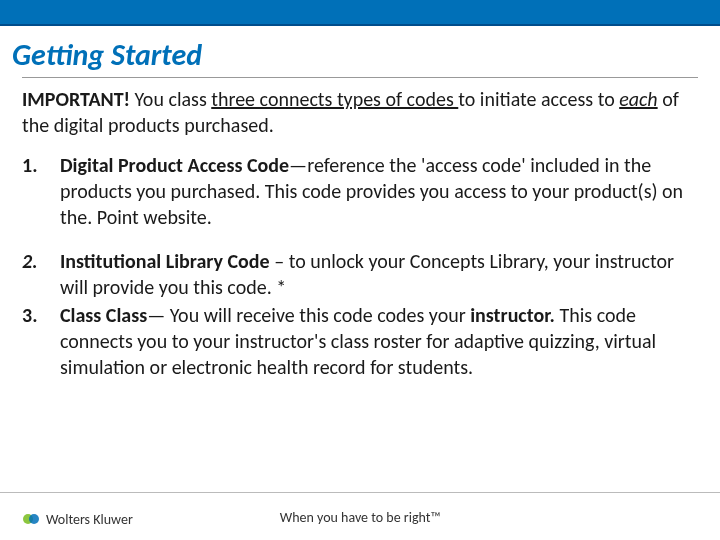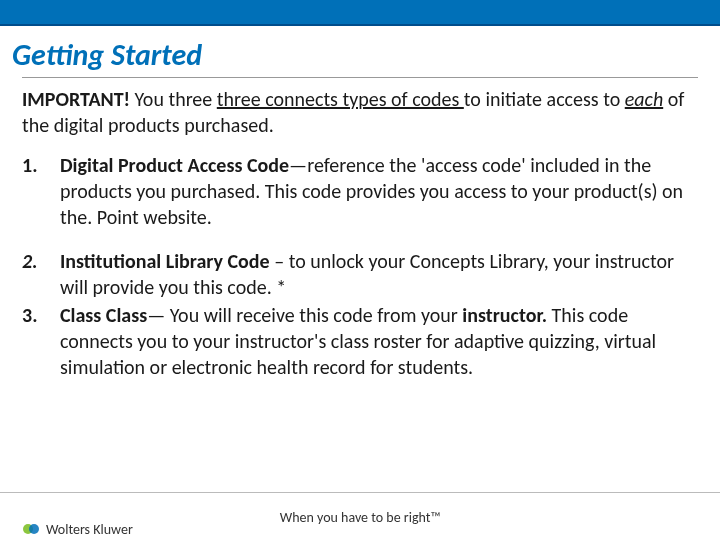--- a/index.html
+++ b/index.html
@@ -13,54 +13,54 @@
   .list{margin:0 30px 0 22px;padding:0;list-style:none;}
   .li{display:flex;font-size:20px;line-height:1.3;margin-bottom:18px;}
   .li.tight{margin-bottom:2px;}
   .num{width:38px;flex:none;font-weight:700;}
   .num.it{font-style:italic;}
   .body{flex:1;}
   .b{font-weight:700;}
   .it{}
   .hr2{border:none;border-top:1px solid #bbb;margin:0 0 6px;}
   .footer{position:absolute;bottom:0;left:0;right:0;height:48px;}
-  .brand{position:absolute;left:22px;bottom:2px;display:flex;align-items:center;gap:6px;font-size:14px;color:#333;}
+  .brand{position:absolute;left:22px;bottom:12px;display:flex;align-items:center;gap:6px;font-size:14px;color:#333;}
   .logo{width:18px;height:18px;}
   .wk{font-weight:400;}
   .tag{position:absolute;left:0;right:0;bottom:14px;text-align:center;font-size:14px;color:#333;}
 </style>
 </head>
 <body>
 
 <div class="banner"></div>
 
 <div class="title">Getting Started</div>
 <hr class="hr">
 
 <p class="intro">
-  <span class="imp">IMPORTANT!</span><span>  You three </span><span class="three">three connects types of codes </span><span> to initiate access to </span><span class="each">each</span><span> of the digital products purchased.</span>
+  <span class="imp">IMPORTANT!</span><span>  You class </span><span class="three">three connects types of codes </span><span> to initiate access to </span><span class="each">each</span><span> of the digital products purchased.</span>
 </p>
 
 <ol class="list">
   <li class="li">
     <span class="num">1.</span>
     <span class="body">
       <span class="b">Digital Product Access Code</span><span>—</span><span>reference the 'access code' included in the products you purchased.  This code provides you access to your product(s) on the. Point website.</span>
     </span>
   </li>
   <li class="li tight">
     <span class="num it">2.</span>
     <span class="body it">
       <span class="b">Institutional Library Code</span><span> – </span><span>to unlock your Concepts Library, your instructor will provide you this code. *</span>
     </span>
   </li>
   <li class="li">
     <span class="num">3.</span>
     <span class="body">
-      <span class="b">Class Class</span><span>— </span><span>You will receive this code from your </span><span class="b">instructor.</span><span> This code connects you to your instructor's class roster for adaptive quizzing, virtual simulation or electronic health record for students.</span>
+      <span class="b">Class Class</span><span>— </span><span>You will receive this code codes your </span><span class="b">instructor.</span><span> This code connects you to your instructor's class roster for adaptive quizzing, virtual simulation or electronic health record for students.</span>
     </span>
   </li>
 </ol>
 
 <div class="footer">
   <hr class="hr2">
   <div class="brand">
     <svg class="logo" viewBox="0 0 18 18">
       <circle cx="6" cy="9" r="5" fill="#8cc63f"></circle>
       <circle cx="12" cy="9" r="5" fill="#0070b8" fill-opacity="0.85"></circle>

